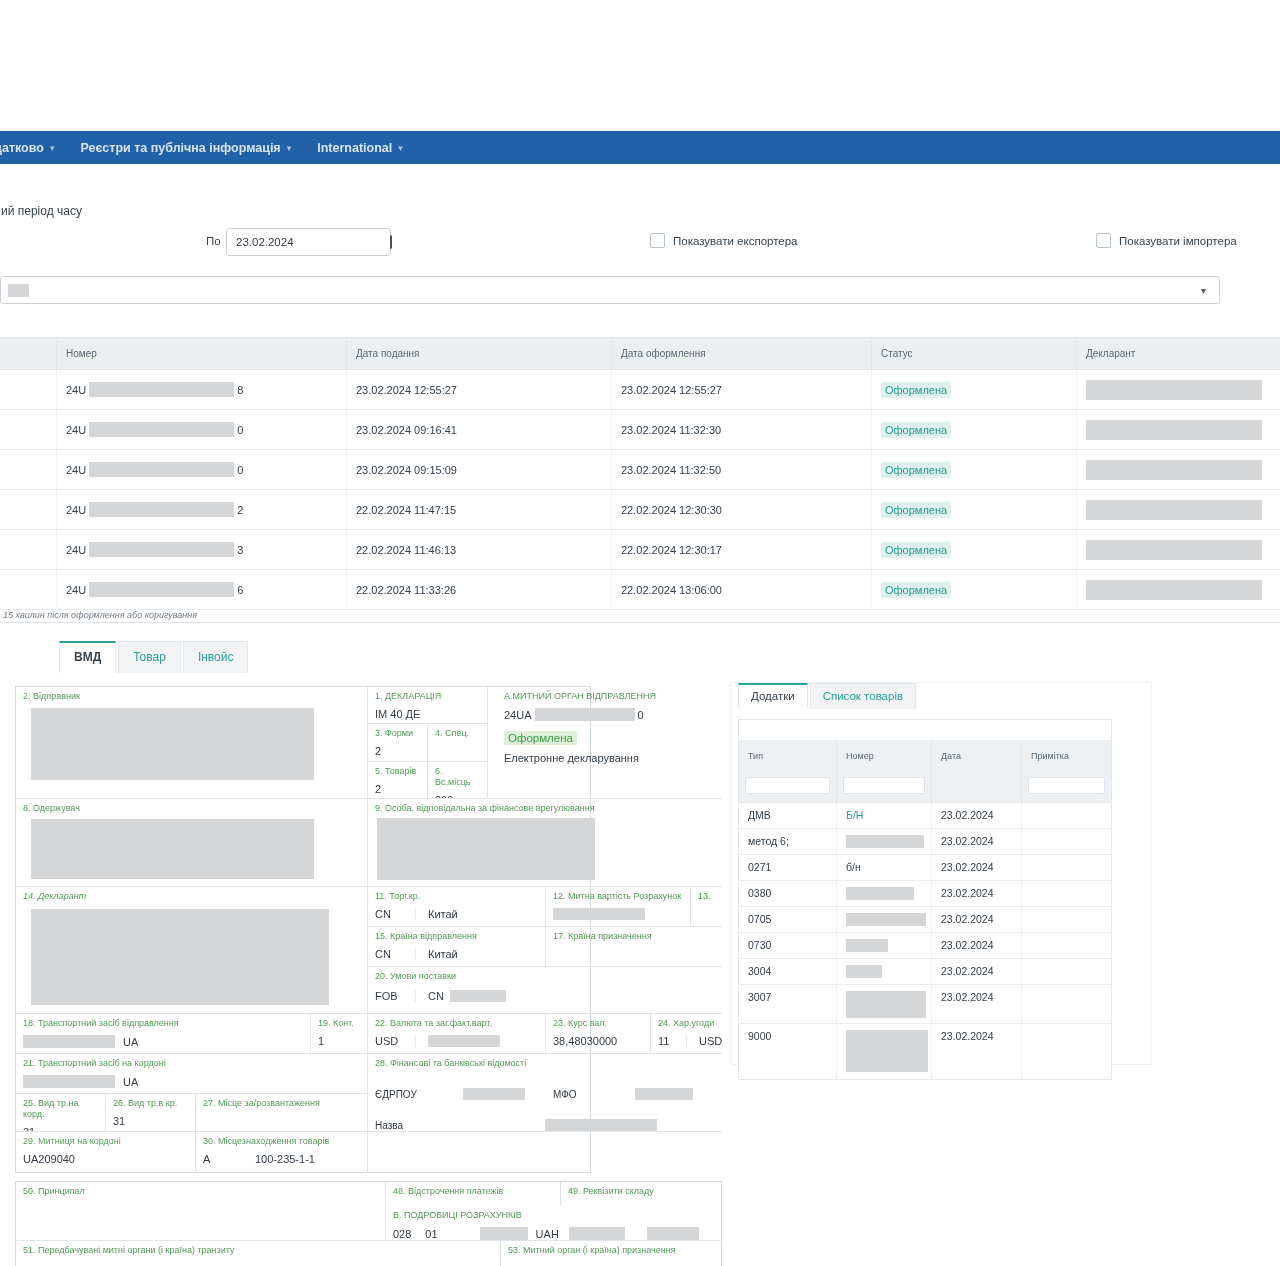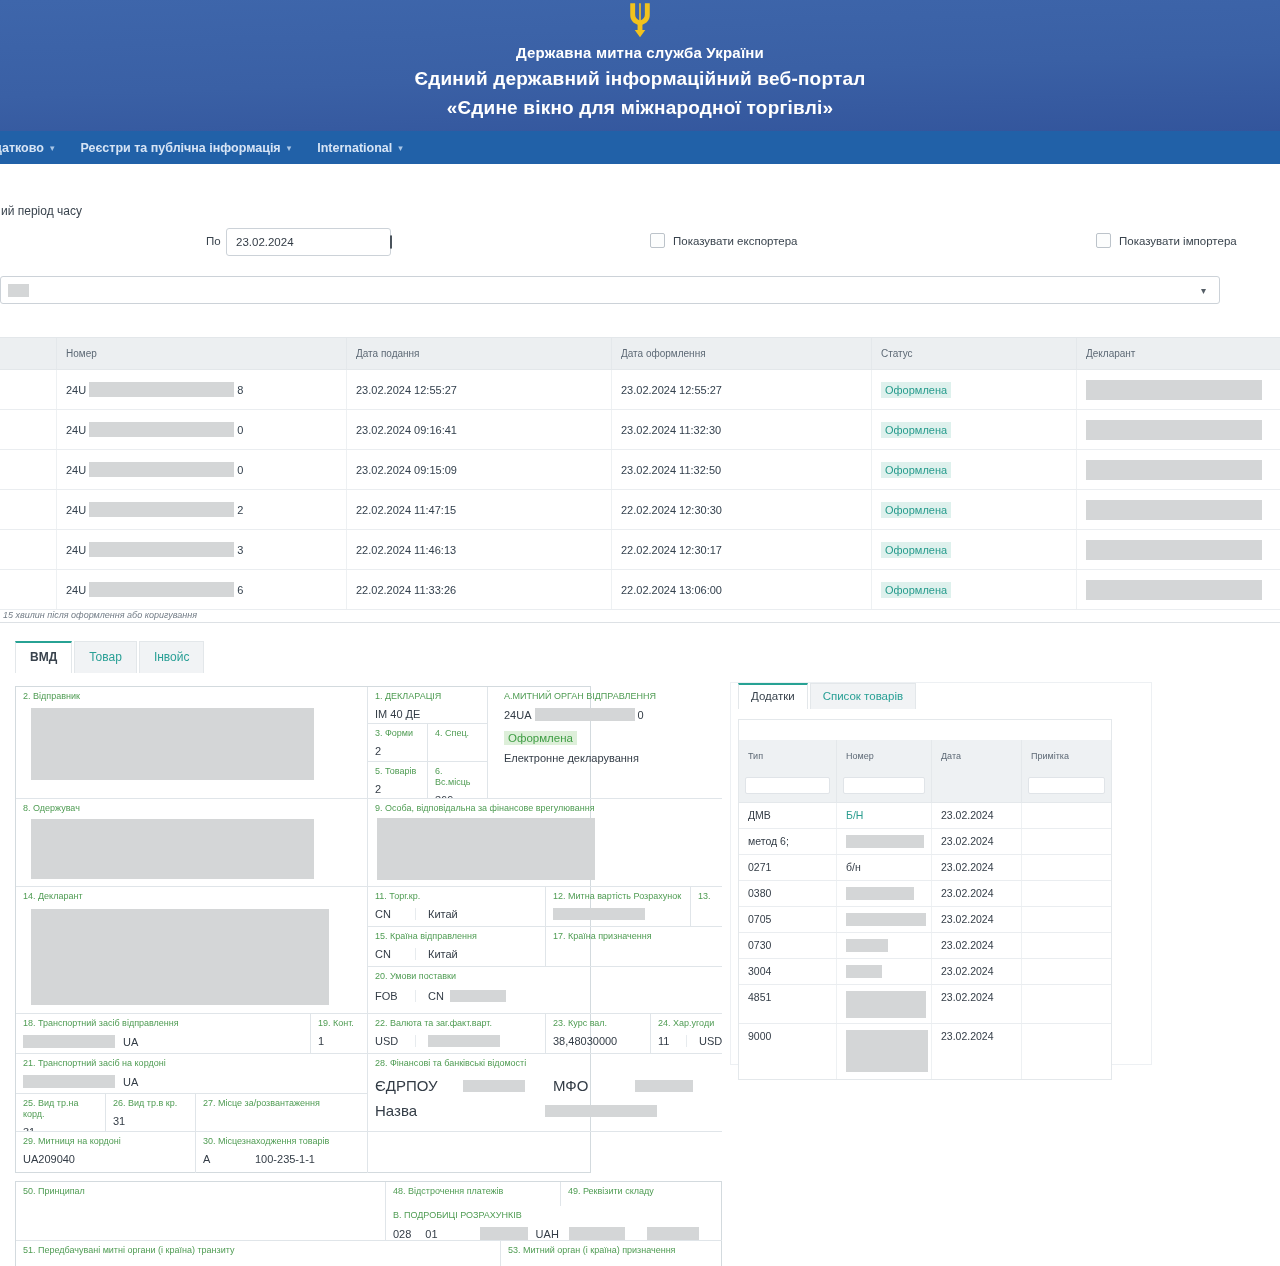--- a/index.html
+++ b/index.html
@@ -52,35 +52,35 @@
   .red-num{width:145px;height:15px;margin:0 3px;}
   .red-dec{width:176px;height:20px;}
   .badge-teal{color:#279c8d;background:#def1ed;padding:2px 4px;font-size:11px;}
   .footnote{position:absolute;top:610px;left:3px;font-size:9px;font-style:italic;color:#727c86;}
   .hr2{position:absolute;top:622px;left:0;width:1280px;height:1px;background:#dde1e5;}
 
   
   .tabs{position:absolute;top:641px;left:15px;display:flex;align-items:flex-end;}
   .tab{padding:8px 14px 9px;font-size:12px;background:#f1f3f5;color:#2aa096;border:1px solid #e3e7ea;
        border-bottom:none;margin-right:2px;cursor:pointer;}
-  .tab.active{background:#fff;color:#39434d;border-top:2px solid #27a294;font-weight:bold;padding-top:7px;}
+  .tab.active{background:#fff;color:#39434d;border-top:2px solid #27a294;font-weight:bold;padding-top:7px;margin-left:44px;}
 
   
   .formbox{position:absolute;background:#fff;border:1px solid #d3dade;box-sizing:border-box;}
   .box1{top:686px;left:15px;width:576px;height:487px;}
   .box2{top:1181px;left:15px;width:707px;height:95px;}
   .cell{position:absolute;box-sizing:border-box;border-right:1px solid #e0e5e9;border-bottom:1px solid #e0e5e9;
         padding:4px 7px;overflow:hidden;}
   .cell.noR{border-right:none;} .cell.noB{border-bottom:none;}
   .lbl{font-size:9px;color:#4f9c53;line-height:11px;}
   .lblA{font-size:9px;color:#4f9c53;line-height:11px;}
   .val{font-size:11px;color:#333c46;margin-top:6px;display:flex;align-items:center;}
   .code{min-width:30px;padding-right:10px;margin-right:12px;border-right:1px solid #e7ebee;}
   .badge-green{color:#3f9d44;background:#ddefd9;padding:1px 4px;font-size:11.5px;display:inline-block;}
-  .finrow{display:flex;align-items:center;font-size:15px;color:#333c46;margin-top:8px;}
+  .finrow{display:flex;align-items:center;font-size:10px;color:#333c46;margin-top:19px;}
   .finrow .fl{width:88px;}
 
   
   .attpanel{position:absolute;top:682px;left:730px;width:422px;height:383px;border:1px solid #edf0f3;
             box-sizing:border-box;background:#fff;}
   .att-tabs{display:flex;align-items:flex-end;margin:0 0 0 7px;}
   .att-tab{padding:6px 12px 7px;font-size:11.5px;background:#f1f3f5;color:#2aa096;border:1px solid #e3e7ea;
            border-bottom:none;margin-right:2px;cursor:pointer;}
   .att-tab.active{background:#fff;color:#39434d;border-top:2px solid #27a294;padding-top:5px;}
   .att-table{position:absolute;top:36px;left:7px;width:374px;border:1px solid #e4e8eb;box-sizing:border-box;}
@@ -92,30 +92,20 @@
   .att-row{display:flex;background:#fff;border-bottom:1px solid #eaedf0;font-size:10.5px;color:#333c46;}
   .att-row>div{box-sizing:border-box;border-right:1px solid #eef1f3;padding:6px 0 0 9px;}
   .a0{width:98px;} .a1{width:95px;} .a2{width:90px;} .a3{width:89px;border-right:none !important;}
   .lnk{color:#2a9d8f;}
 </style>
 </head>
 <body>
 
 <div class="page">
 
-  <div class="hdr">
-    <span class="trident">
-      <svg width="26" height="36" viewBox="0 0 32 44">
-        <path fill="#f2c21d" d="M4 0 v15 c0 6 4 10 9 11.5 v6.5 h-3.5 L16 42 l6.5 -9 H19 v-6.5 C24 25 28 21 28 15 V0 h-6 v14 c0 3.5 -2 6 -5 7 V0 h-2 v21 c-3 -1 -5 -3.5 -5 -7 V0 Z"></path>
-      </svg>
-    </span>
-    <div class="agency">Державна митна служба України</div>
-    <div class="line1">Єдиний державний інформаційний веб-портал</div>
-    <div class="line2">«Єдине вікно для міжнародної торгівлі»</div>
-  </div>
 
   <div class="nav">
     <div class="item">
       <span>датково</span>
       <span class="caret">▾</span>
     </div>
     <div class="item">
       <span>Реєстри та публічна інформація</span>
       <span class="caret">▾</span>
     </div>
@@ -263,21 +253,21 @@
 
   <div class="formbox box1">
     <div class="cell" style="left:0;top:0;width:352px;height:112px;">
       <div class="lbl">2. Відправник</div>
       <span class="red" style="width:283px;height:72px;margin:6px 0 0 8px;"></span>
     </div>
     <div class="cell" style="left:0;top:112px;width:352px;height:88px;">
       <div class="lbl">8. Одержувач</div>
       <span class="red" style="width:283px;height:60px;margin:5px 0 0 8px;"></span>
     </div>
-    <div class="cell" style="left:0;top:200px;width:352px;height:127px;">
+    <div class="cell" style="left:0;top:200px;width:352px;height:127px;font-style:italic;">
       <div class="lbl">14. Декларант</div>
       <span class="red" style="width:298px;height:96px;margin:7px 0 0 8px;"></span>
     </div>
     <div class="cell" style="left:0;top:327px;width:295px;height:40px;">
       <div class="lbl">18. Транспортний засіб відправлення</div>
       <div class="val">
           <span class="red" style="width:92px;height:13px;margin-right:8px;"></span>
           <span>UA</span>
         </div>
     </div>
@@ -500,21 +490,21 @@
         <div class="a2">23.02.2024</div>
         <div class="a3"></div>
       </div>
       <div class="att-row" style="height:25px;">
         <div class="a0">3004</div>
         <div class="a1"><span class="red" style="width:36px;height:13px;"></span></div>
         <div class="a2">23.02.2024</div>
         <div class="a3"></div>
       </div>
       <div class="att-row" style="height:38px;">
-        <div class="a0">4851</div>
+        <div class="a0">3007</div>
         <div class="a1"><span class="red" style="width:80px;height:27px;"></span></div>
         <div class="a2">23.02.2024</div>
         <div class="a3"></div>
       </div>
       <div class="att-row" style="height:55px;border-bottom:none;">
         <div class="a0">9000</div>
         <div class="a1"><span class="red" style="width:82px;height:42px;"></span></div>
         <div class="a2">23.02.2024</div>
         <div class="a3"></div>
       </div>

